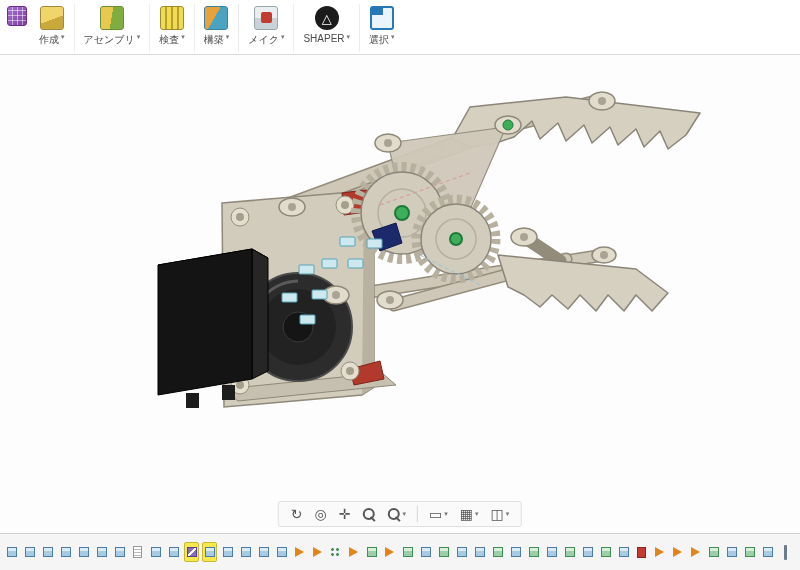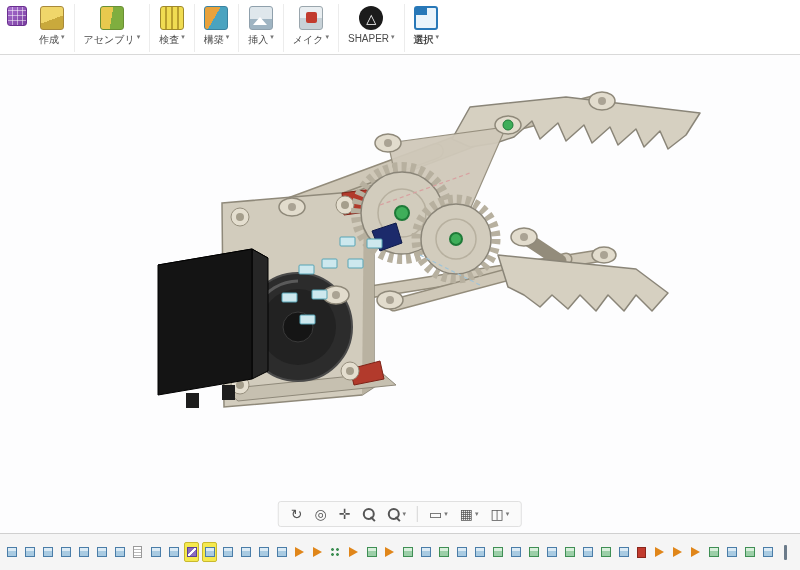--- a/index.html
+++ b/index.html
@@ -7,21 +7,21 @@
     font-family:"Liberation Sans","DejaVu Sans",sans-serif; background:#fff; }
   #app { position:relative; width:800px; height:570px; background:#fcfcfd; }
 
   
   #toolbar { position:absolute; top:0; left:0; right:0; height:55px;
     background:#ffffff; border-bottom:1px solid #d9d9d9;
     display:flex; align-items:flex-start; padding:4px 0 0 4px; }
   .tb-standalone { width:26px; display:flex; flex-direction:column; align-items:center; padding-top:2px; }
   .tb-group { display:flex; flex-direction:column; align-items:center;
     padding:2px 9px 0 9px; border-right:1px solid #ececec; height:48px; cursor:pointer; }
-  .tb-group:last-child { border-right:none;font-weight:bold; }
+  .tb-group:last-child { border-right:none; }
   .tb-ico { width:24px; height:24px; border-radius:3px; margin-bottom:3px; position:relative; }
   .tb-label { font-size:10px; color:#4a4a4a; white-space:nowrap; display:flex; align-items:flex-start; gap:2px; }
   .tb-caret { font-size:7px; color:#777; }
   
   .gi-grid   { background:linear-gradient(135deg,#9a5fc0 0 60%,#7a3fa0); border:1px solid #6a2f90;
                background-image:repeating-linear-gradient(0deg,transparent 0 4px,rgba(255,255,255,.5) 4px 5px),
                repeating-linear-gradient(90deg,transparent 0 4px,rgba(255,255,255,.5) 4px 5px),
                linear-gradient(135deg,#a86fd0,#7a3fa0); width:20px; height:20px; }
   .gi-create { background:linear-gradient(160deg,#f0d66a 0 55%,#c9a93c 55%); border:1px solid #a8893a; }
   .gi-modify { background:linear-gradient(160deg,#f2dc7a 0 45%,#b9b2a4 45%); border:1px solid #9a9488; }
@@ -107,24 +107,20 @@
         </div>
         <div class="tb-group">
           <div class="tb-ico gi-inspect"></div>
           <div class="tb-label">検査<span class="tb-caret">▾</span></div>
         </div>
         <div class="tb-group">
           <div class="tb-ico gi-construct"></div>
           <div class="tb-label">構築<span class="tb-caret">▾</span></div>
         </div>
         <div class="tb-group">
-          <div class="tb-ico gi-insert"></div>
-          <div class="tb-label">挿入<span class="tb-caret">▾</span></div>
-        </div>
-        <div class="tb-group">
           <div class="tb-ico gi-make"></div>
           <div class="tb-label">メイク<span class="tb-caret">▾</span></div>
         </div>
         <div class="tb-group">
           <div class="tb-ico gi-shaper">△</div>
           <div class="tb-label">SHAPER<span class="tb-caret">▾</span></div>
         </div>
         <div class="tb-group">
           <div class="tb-ico gi-select"></div>
           <div class="tb-label">選択<span class="tb-caret">▾</span></div>

